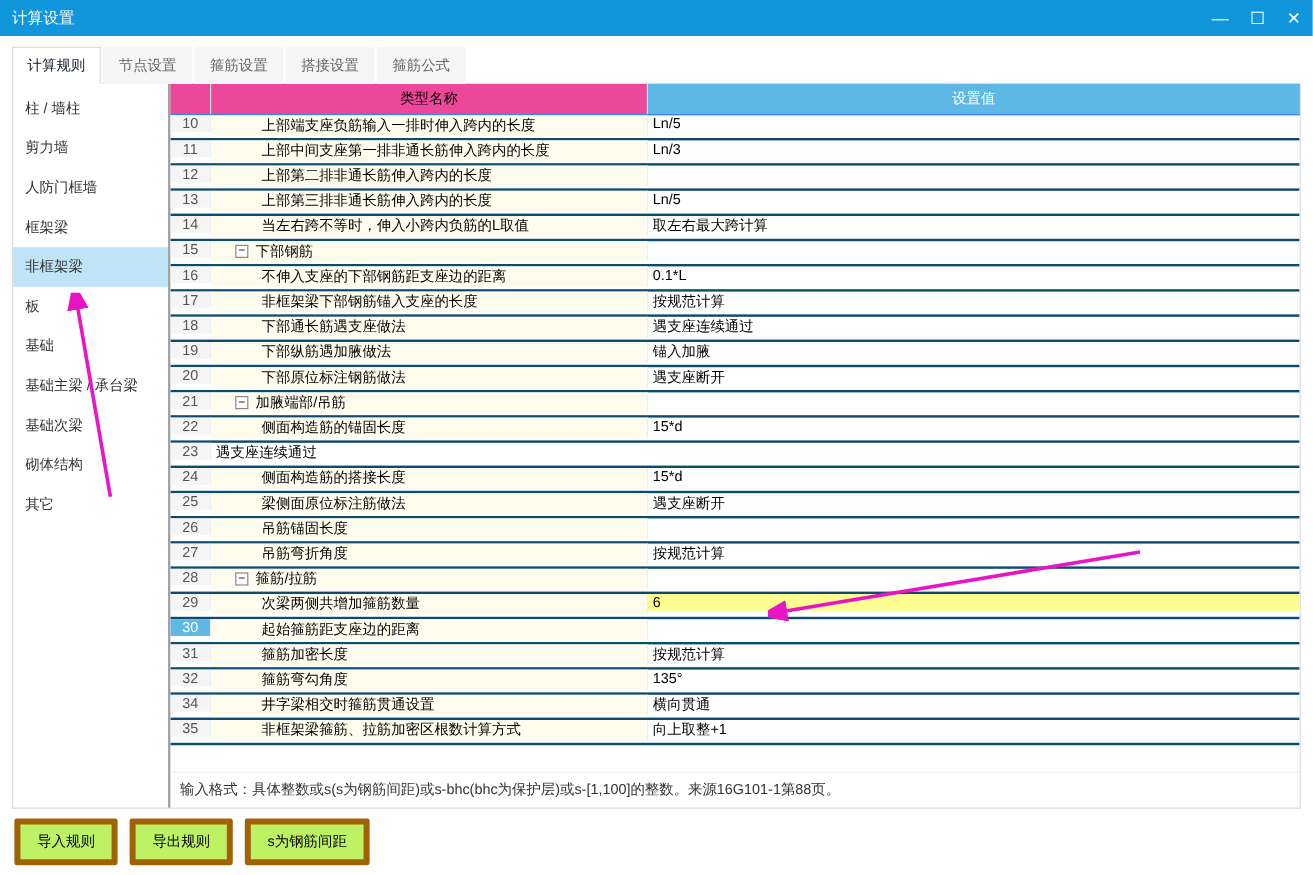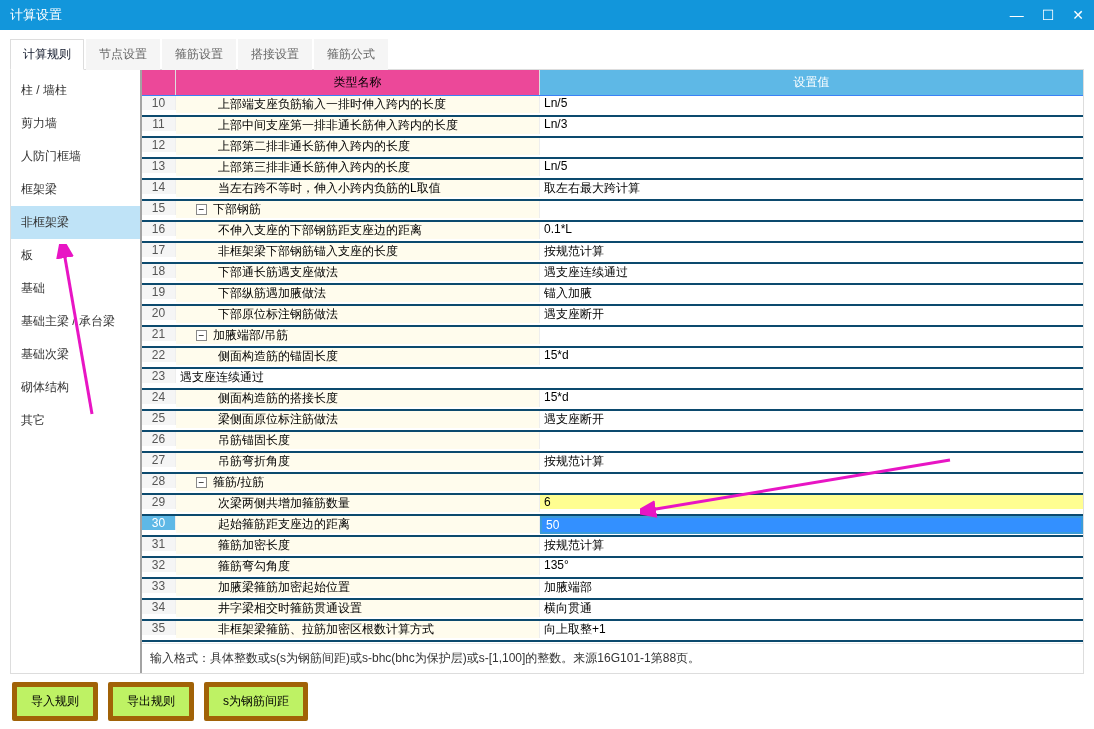--- a/index.html
+++ b/index.html
@@ -218,44 +218,34 @@
             <div class="cell c-name indent2">
               <span>次梁两侧共增加箍筋数量</span>
             </div>
             <div class="cell c-val">6</div>
           </div>
           <div class="row sel">
             <div class="cell c-num">30</div>
             <div class="cell c-name indent2">
               <span>起始箍筋距支座边的距离</span>
             </div>
-            <div class="cell c-val">
-              <input class="edit-val" value="50" style="background: rgb(51, 144, 255);">
-            </div>
           </div>
           <div class="row">
             <div class="cell c-num">31</div>
             <div class="cell c-name indent2">
               <span>箍筋加密长度</span>
             </div>
             <div class="cell c-val">按规范计算</div>
           </div>
           <div class="row">
             <div class="cell c-num">32</div>
             <div class="cell c-name indent2">
               <span>箍筋弯勾角度</span>
             </div>
             <div class="cell c-val">135°</div>
-          </div>
-          <div class="row">
-            <div class="cell c-num">33</div>
-            <div class="cell c-name indent2">
-              <span>加腋梁箍筋加密起始位置</span>
-            </div>
-            <div class="cell c-val">加腋端部</div>
           </div>
           <div class="row">
             <div class="cell c-num">34</div>
             <div class="cell c-name indent2">
               <span>井字梁相交时箍筋贯通设置</span>
             </div>
             <div class="cell c-val">横向贯通</div>
           </div>
           <div class="row">
             <div class="cell c-num">35</div>

